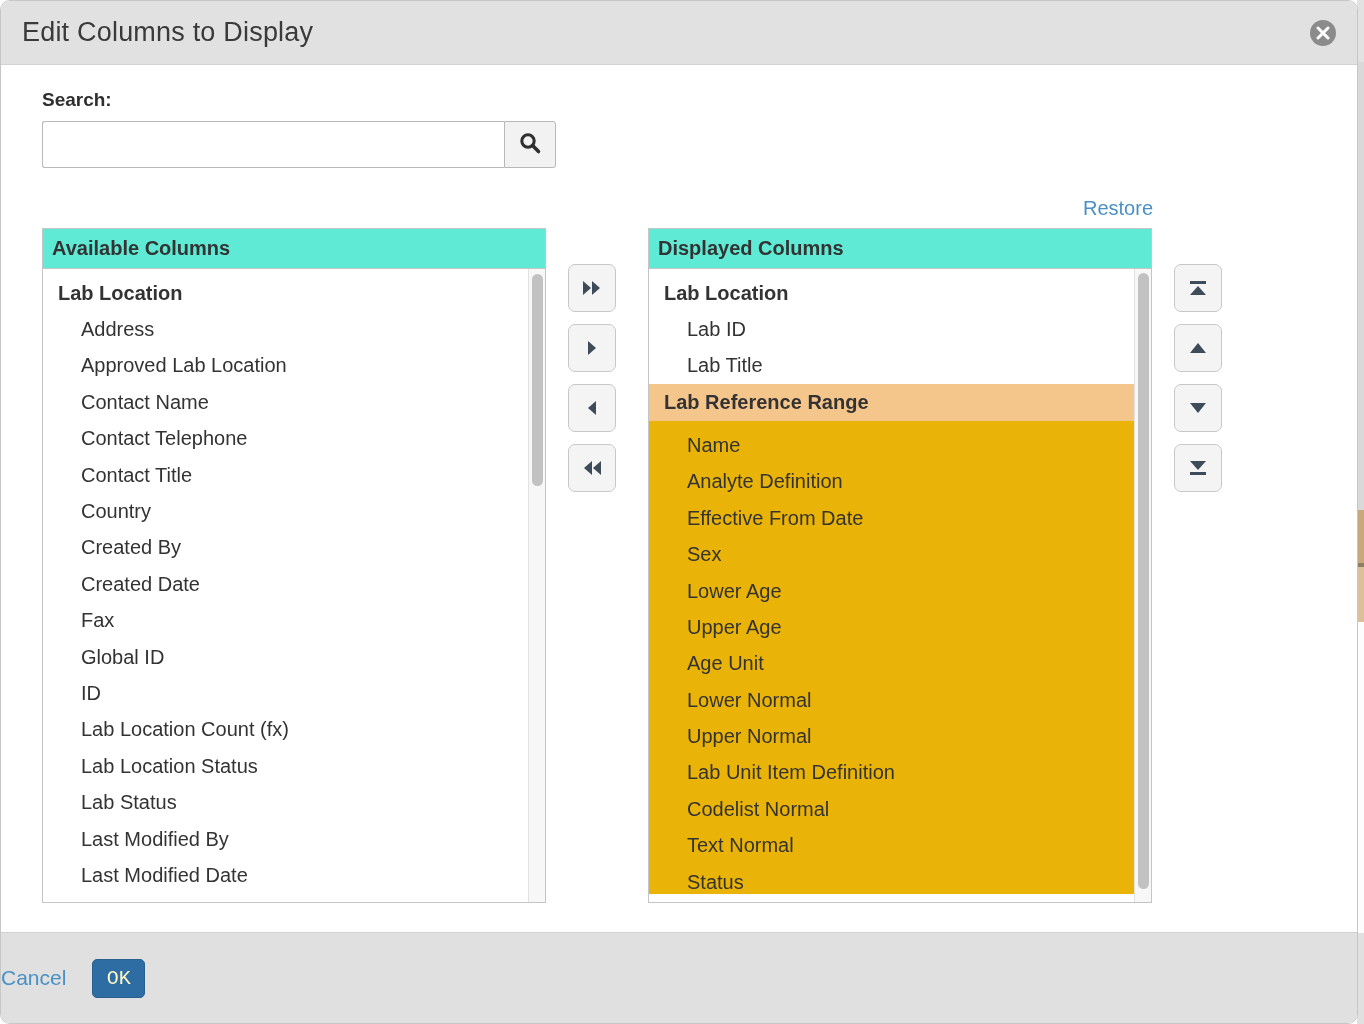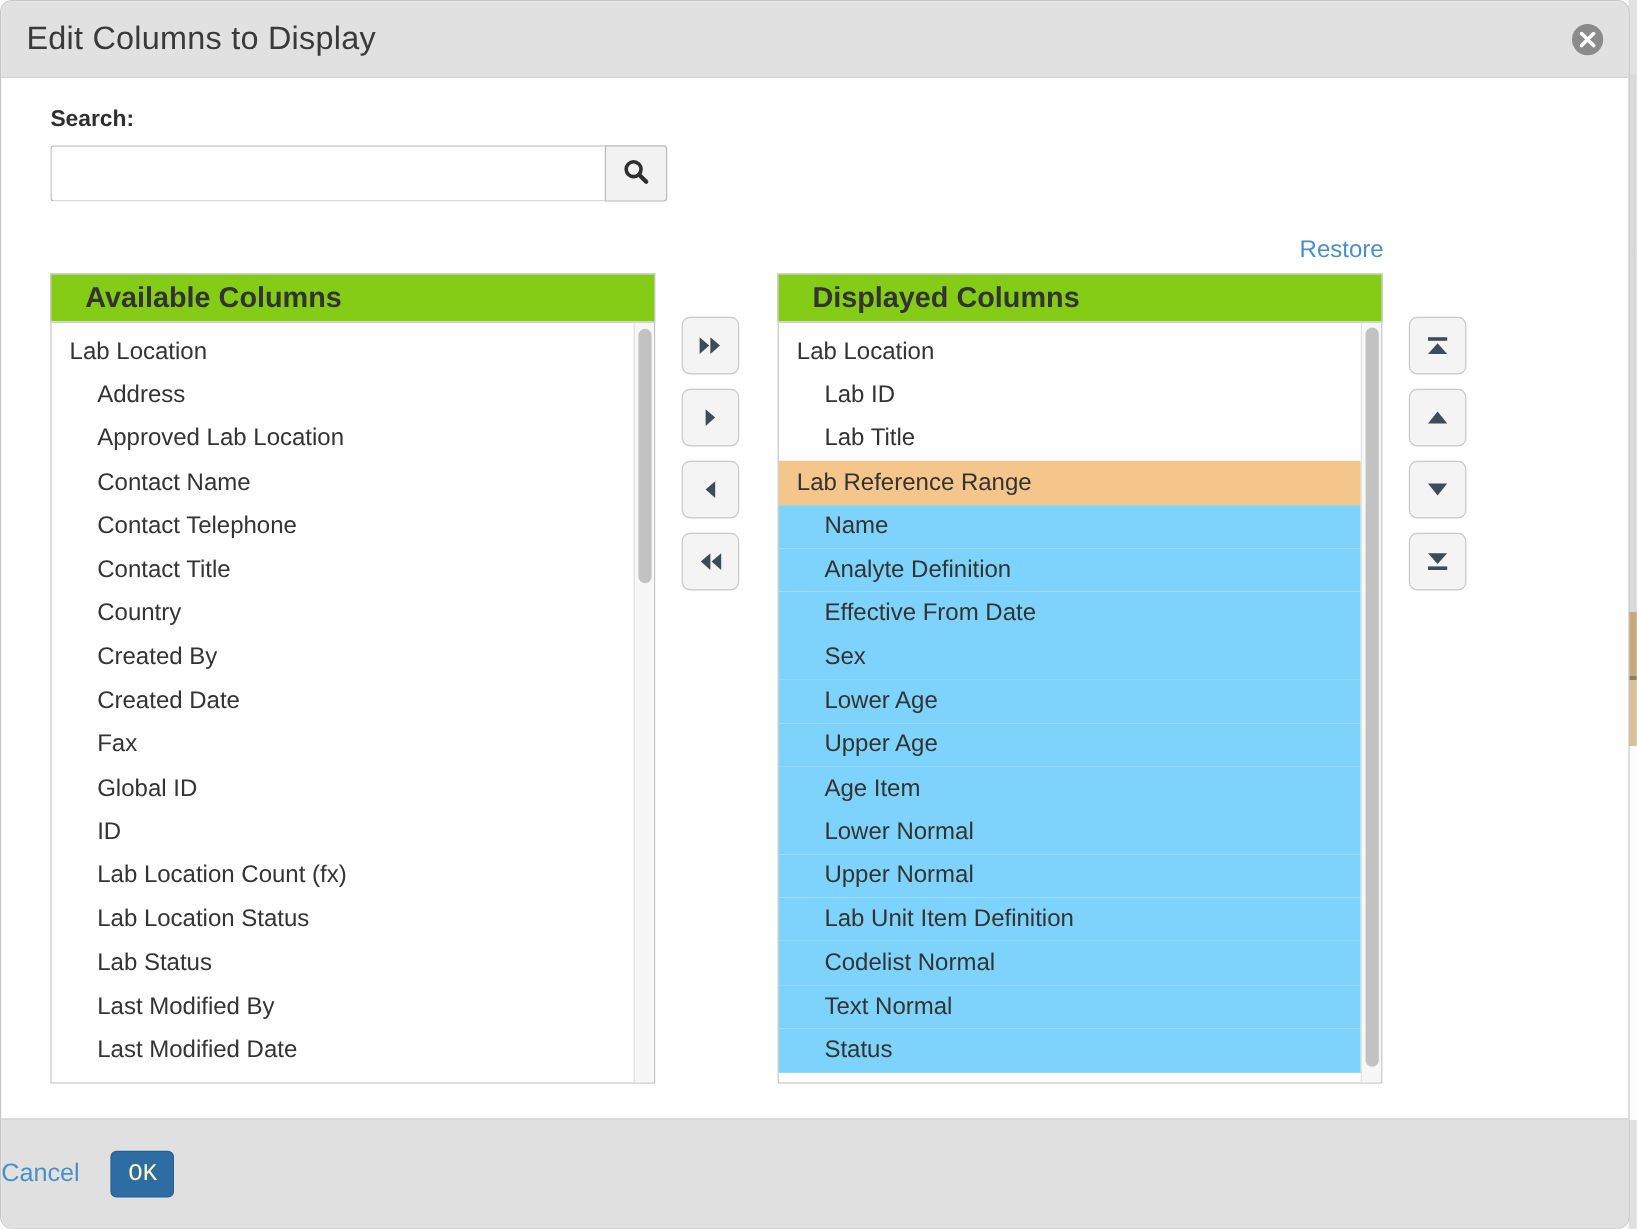--- a/index.html
+++ b/index.html
@@ -58,37 +58,37 @@
   .restore-link {
     position:absolute; top:196px; left:647px; width:505px; text-align:right;
     font-size:20px; color:#4a90c5; cursor:pointer; text-decoration:none;
   }
 
   
   .panel { position:absolute; top:227px; width:504px; }
   .panel-available { left:41px; }
   .panel-displayed { left:647px; }
   .panel-header {
-    height:40px; background:#84cc16; border:1px solid #c5c5c5; border-bottom:none;
-    display:flex; align-items:center; padding-left:28px;
-    font-size:24px; font-weight:bold; color:#333;
+    height:40px; background:#5eead4; border:1px solid #c5c5c5; border-bottom:none;
+    display:flex; align-items:center; padding-left:9px;
+    font-size:20px; font-weight:bold; color:#333;
   }
   .panel-list {
     position:relative; height:635px; background:#fff; border:1px solid #c5c5c5;
     overflow:hidden; padding-top:6px;
   }
   .rows { width:calc(100% - 17px); }
   .row {
     height:36.4px; display:flex; align-items:center;
     font-size:20px; color:#333; white-space:nowrap; cursor:default;
   }
-  .row.group { font-weight:normal; padding-left:15px; }
+  .row.group { font-weight:bold; padding-left:15px; }
   .row.child { padding-left:38px; }
   .row.selected { background:#f5c68c; }
-  .row.member  { background:#7dd3fc; }
+  .row.member  { background:#eab308;align-items:flex-end; }
 
   
   .scroll-track {
     position:absolute; right:0; top:0; width:17px; height:100%;
     background:#f7f7f7; border-left:1px solid #e2e2e2;
   }
   .scroll-thumb {
     position:absolute; left:3px; width:11px; background:#c2c2c2; border-radius:7px;
   }
   .thumb-available { top:5px; height:212px; }
@@ -301,21 +301,21 @@
 
           <div class="row child member">
             <span>Lower Age</span>
           </div>
 
           <div class="row child member">
             <span>Upper Age</span>
           </div>
 
           <div class="row child member">
-            <span>Age Item</span>
+            <span>Age Unit</span>
           </div>
 
           <div class="row child member">
             <span>Lower Normal</span>
           </div>
 
           <div class="row child member">
             <span>Upper Normal</span>
           </div>
 

